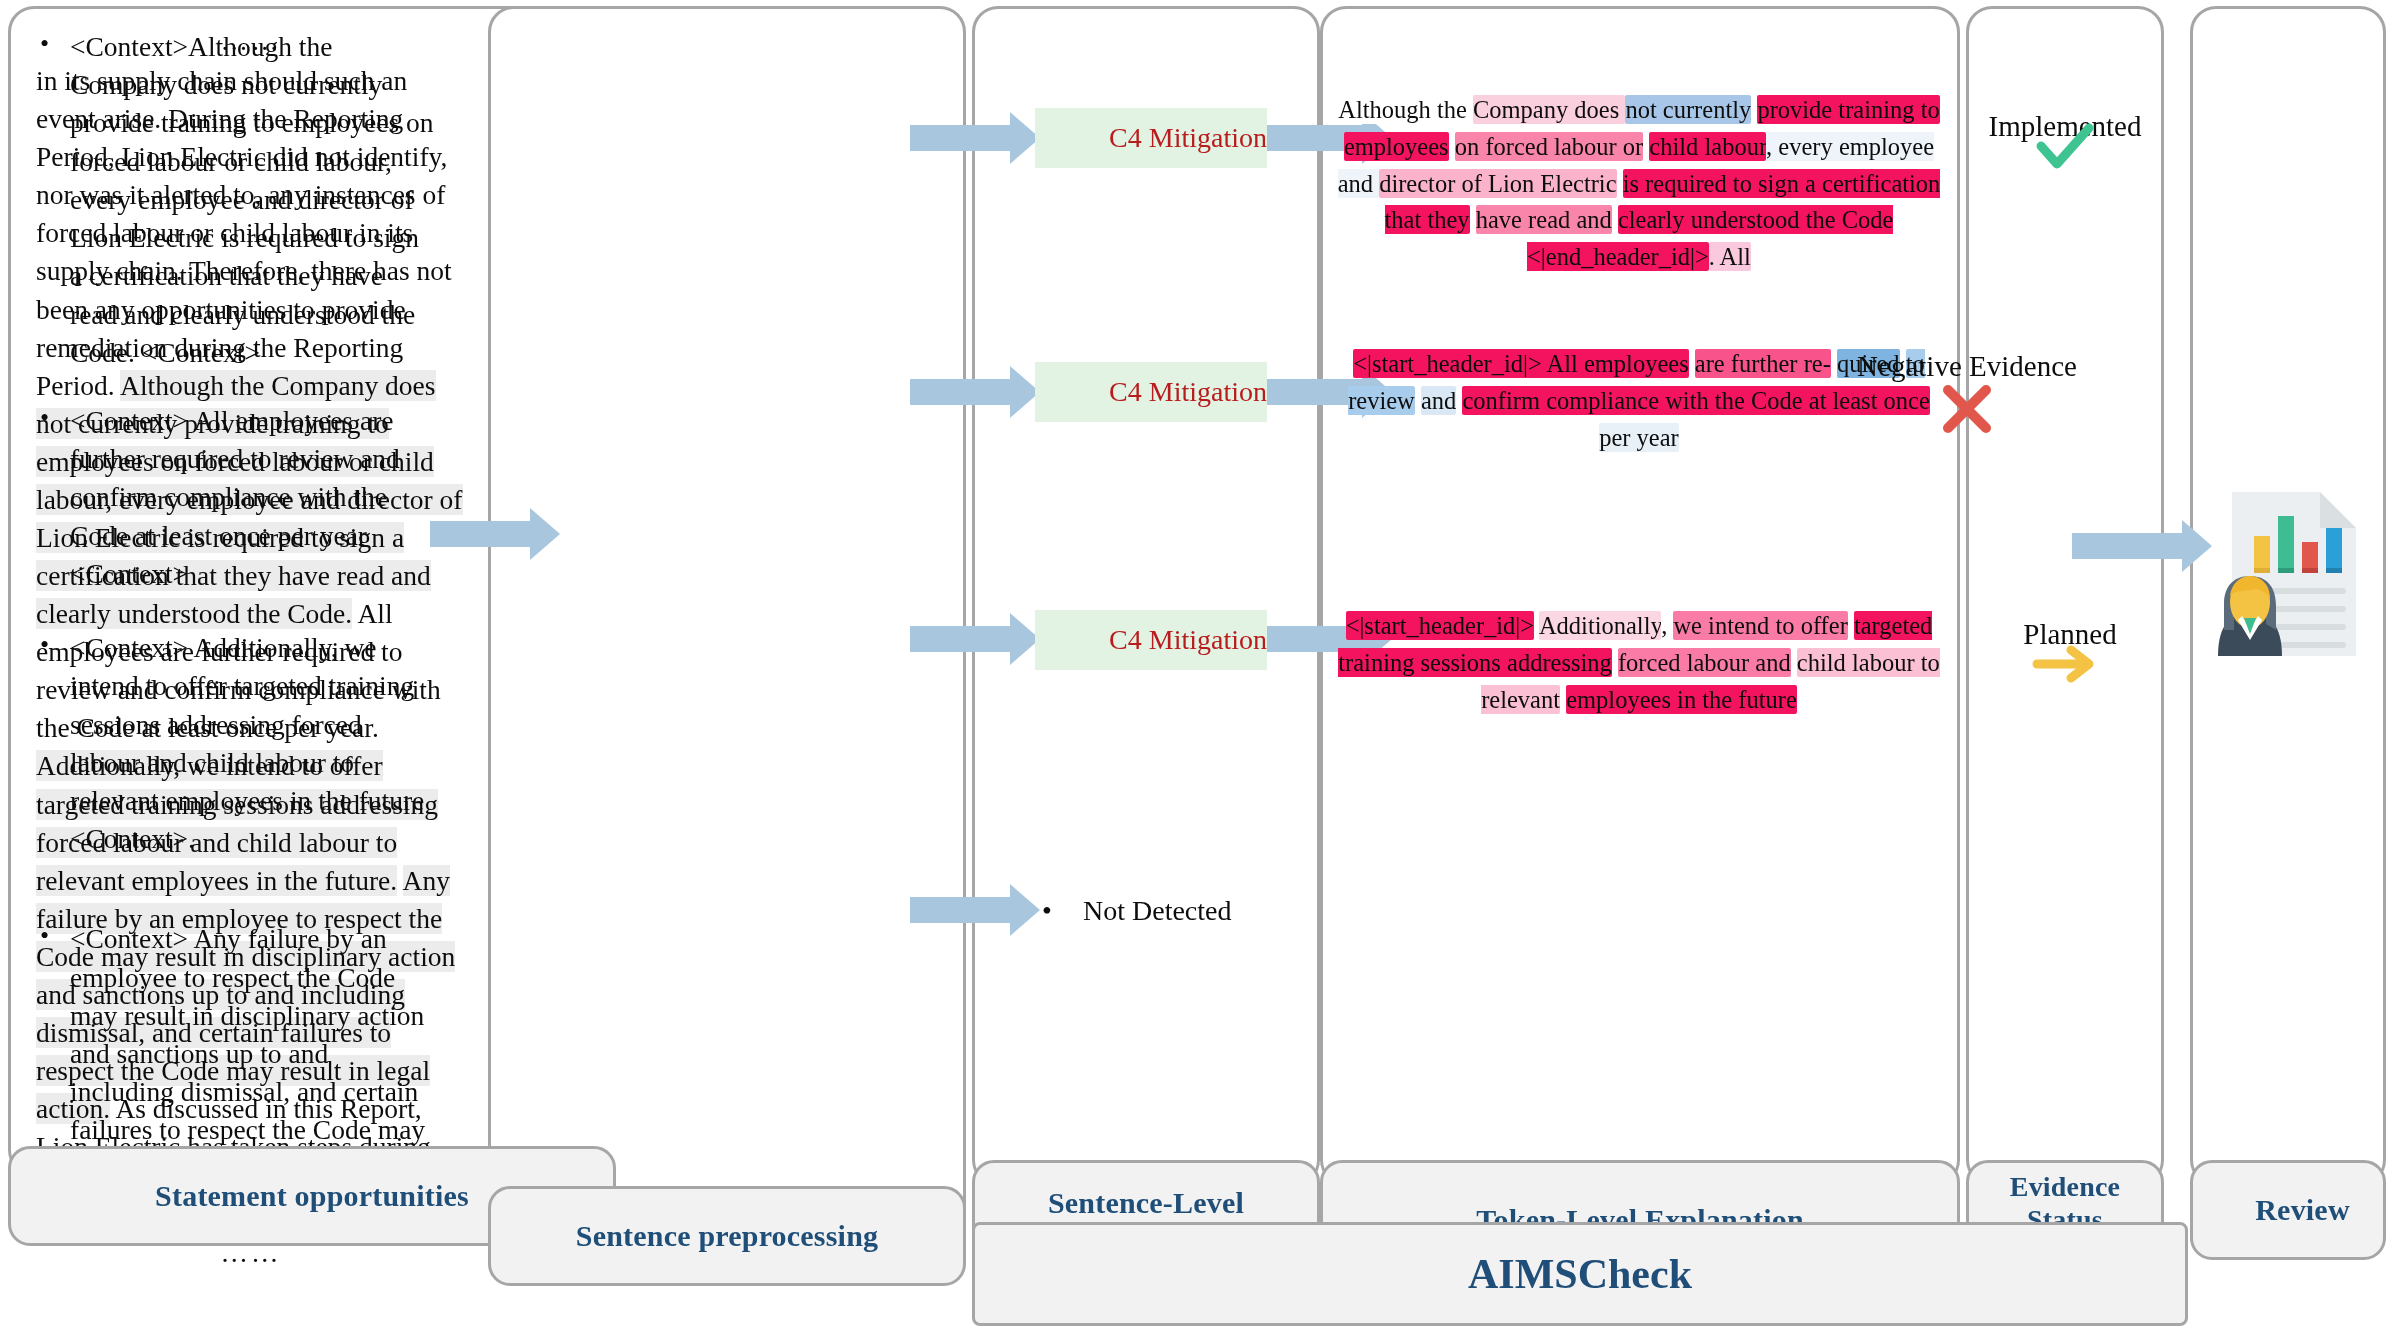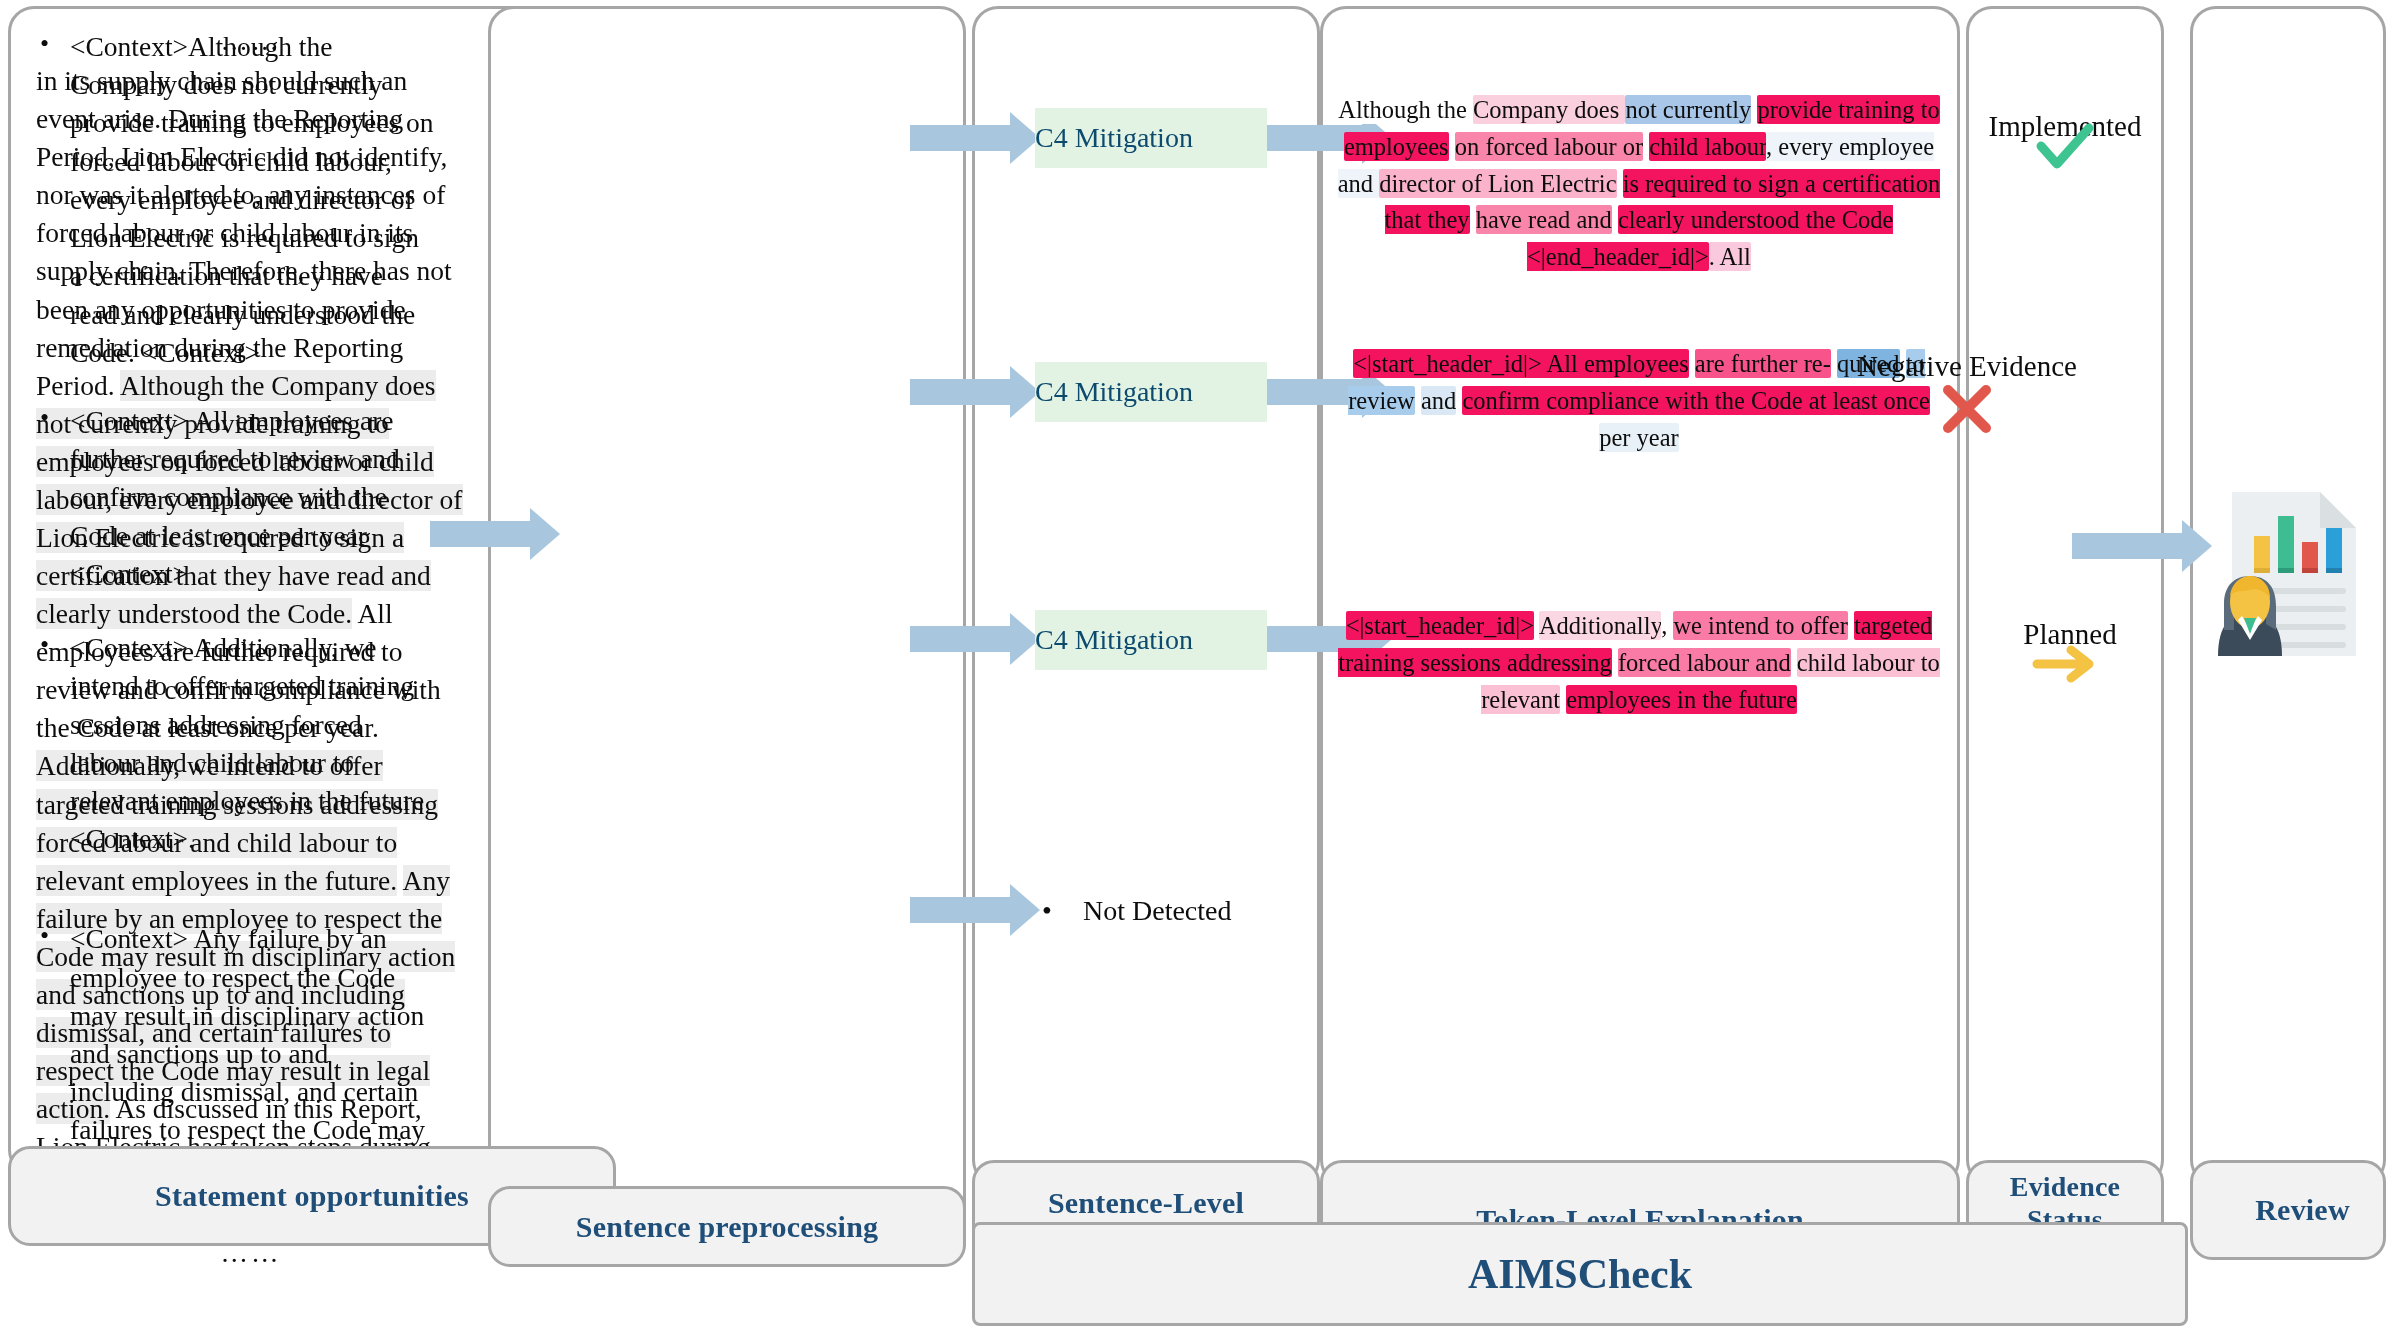--- a/index.html
+++ b/index.html
@@ -36,22 +36,22 @@
   
   .bullets{position:absolute;left:24px;top:20px;width:410px;}
   .bullet{
     position:relative;padding-left:46px;font-size:27.5px;line-height:1.39;
     color:#0d0d0d;
   }
   .bullet .dot{position:absolute;left:16px;top:-2px;font-size:26px;line-height:1.39;}
 
   
   .classbox{
-    position:absolute;background:#e2f3e4;color:#0c4a6e;
-    font-size:28px;display:flex;align-items:center;justify-content:flex-start;
+    position:absolute;background:#e2f3e4;color:#b91c1c;
+    font-size:28px;display:flex;align-items:center;justify-content:flex-end;
   }
   .notdet{
     position:absolute;font-size:28px;color:#0d0d0d;white-space:nowrap;
   }
   .notdet .dot{display:inline-block;width:34px;}
 
   
   .arrow{position:absolute;}
   .arrow .shaft{position:absolute;left:0;top:50%;transform:translateY(-50%);
     height:26px;background:#a8c6dd;}
@@ -212,21 +212,21 @@
     <ellipse cx="42" cy="118" rx="20" ry="26" fill="#f5c344"></ellipse>
     <path d="M22 112 C24 96 36 92 42 92 C50 92 62 98 62 114 C56 106 48 104 42 106 C34 108 26 106 22 112 Z" fill="#f0b72e"></path>
     <path d="M30 136 L42 156 L54 136 L50 132 L42 146 L34 132 Z" fill="#ffffff"></path>
     <path d="M36 134 L42 150 L48 134 Z" fill="#3dbd91"></path>
   </svg>
 </div>
 
 <div class="panel-label" style="left:8px;top:1146px;width:608px;height:100px;font-size:30px;">
   <span>Statement opportunities</span>
 </div>
-<div class="panel-label" style="left:488px;top:1186px;width:478px;height:81px;font-size:30px;">
+<div class="panel-label" style="left:488px;top:1186px;width:478px;height:100px;font-size:30px;">
   <span>Sentence preprocessing</span>
 </div>
 <div class="panel-label" style="left:972px;top:1160px;width:348px;height:120px;font-size:30px;padding:0 18px;">
   <span>Sentence-Level Classification</span>
 </div>
 <div class="panel-label" style="left:1320px;top:1160px;width:640px;height:120px;font-size:30px;">
   <span>Token-Level Explanation</span>
 </div>
 <div class="panel-label" style="left:1966px;top:1160px;width:198px;height:120px;font-size:28px;padding:0 6px;">
   <span>Evidence Status Tracking</span>

